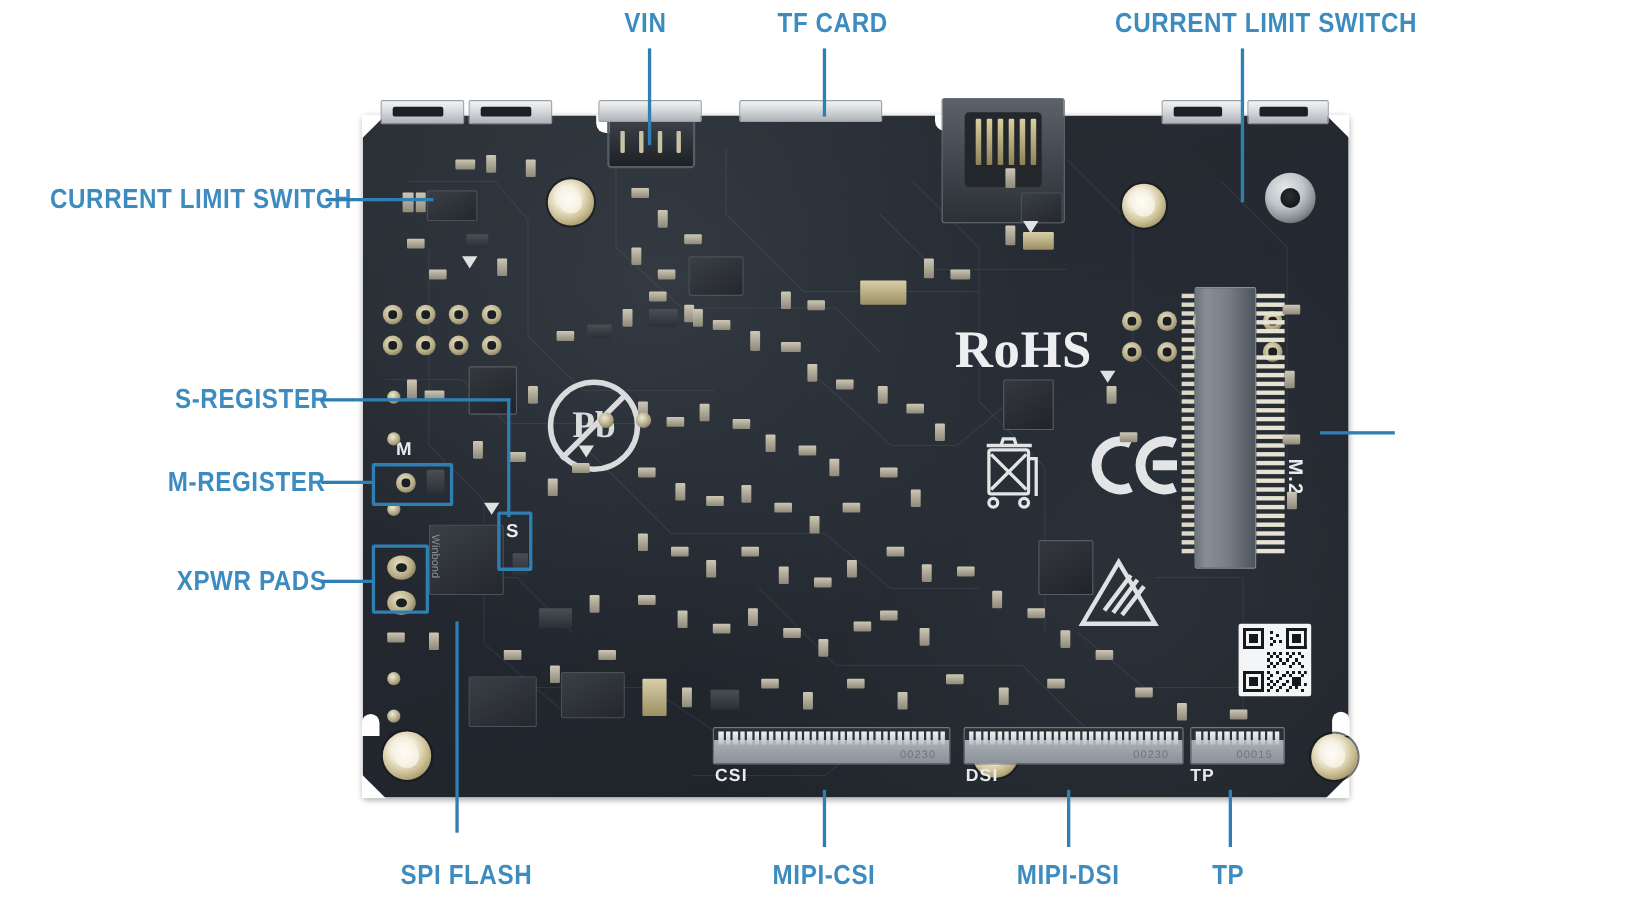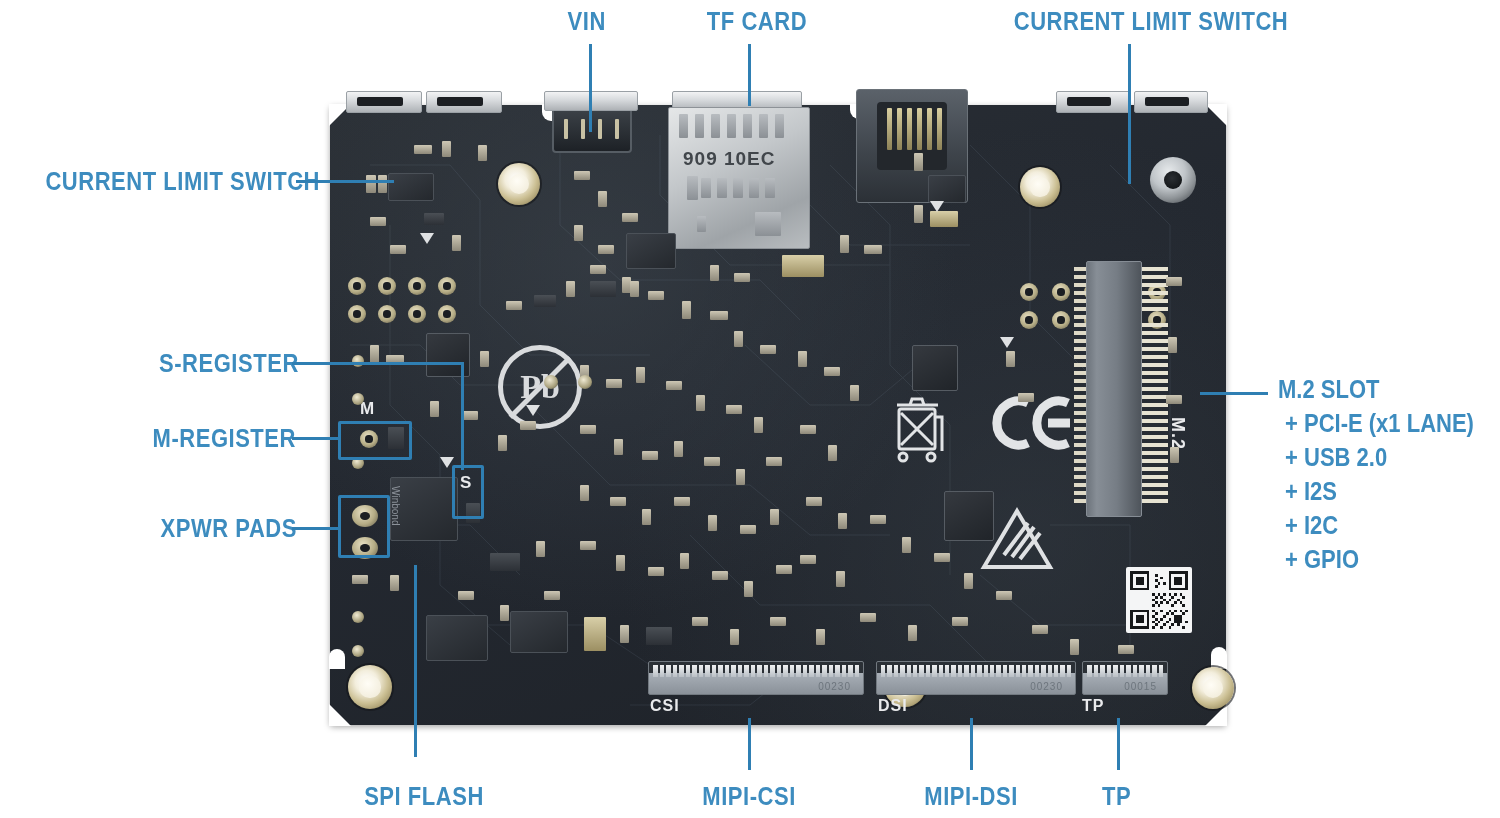--- a/index.html
+++ b/index.html
@@ -166,38 +166,20 @@
 
     <div class="typec" style="left:222px;top:2px;width:76px;height:42px;">
       <div class="p" style="left:10px;"></div>
         <div class="p" style="left:27px;"></div>
       <div class="p" style="left:44px;"></div>
         <div class="p" style="left:61px;"></div>
     </div>
     <div class="usb" style="left:214px;top:-14px;width:92px;height:18px;"></div>
 
     <div class="usb" style="left:342px;top:-14px;width:128px;height:18px;"></div>
-    <div class="tfslot" style="left:338px;top:2px;width:140px;height:140px;">
-      <div class="fing" style="left:10px;top:6px;width:9px;height:24px;"></div>
-      <div class="fing" style="left:26px;top:6px;width:9px;height:24px;"></div>
-      <div class="fing" style="left:42px;top:6px;width:9px;height:24px;"></div>
-      <div class="fing" style="left:58px;top:6px;width:9px;height:24px;"></div>
-      <div class="fing" style="left:74px;top:6px;width:9px;height:24px;"></div>
-      <div class="fing" style="left:90px;top:6px;width:9px;height:24px;"></div>
-      <div class="fing" style="left:106px;top:6px;width:9px;height:24px;"></div>
-      <div class="stamp" style="left:14px;top:40px;">909 10EC</div>
-      <div class="fing" style="left:32px;top:70px;width:10px;height:20px;"></div>
-      <div class="fing" style="left:48px;top:70px;width:10px;height:20px;"></div>
-      <div class="fing" style="left:64px;top:70px;width:10px;height:20px;"></div>
-      <div class="fing" style="left:80px;top:70px;width:10px;height:20px;"></div>
-      <div class="fing" style="left:96px;top:70px;width:10px;height:20px;"></div>
-      <div class="fing" style="left:18px;top:68px;width:11px;height:24px;"></div>
-      <div class="fing" style="left:86px;top:104px;width:26px;height:24px;"></div>
-      <div class="fing" style="left:28px;top:108px;width:9px;height:16px;"></div>
-    </div>
 
     <div class="rj45" style="left:526px;top:-16px;width:110px;height:112px;">
       <div class="gate" style="left:20px;top:12px;width:70px;height:68px;border-radius:4px;"></div>
       <div class="pin" style="left:30px;top:18px;height:42px;"></div>
       <div class="pin" style="left:40px;top:18px;height:42px;"></div>
       <div class="pin" style="left:50px;top:18px;height:42px;"></div>
       <div class="pin" style="left:60px;top:18px;height:42px;"></div>
       <div class="pin" style="left:70px;top:18px;height:42px;"></div>
       <div class="pin" style="left:80px;top:18px;height:42px;"></div>
     </div>
@@ -263,20 +245,21 @@
       <div class="thpad" style="left:754px;top:206px;width:18px;height:18px;"></div>
       <div class="thpad" style="left:786px;top:206px;width:18px;height:18px;"></div>
       <div class="thpad" style="left:818px;top:206px;width:18px;height:18px;"></div>
     </div>
 
     <div class="pbmark" style="left:168px;top:240px;">
       <span>Pb</span>
       <div class="bar"></div>
     </div>
 
+    <div class="rohs" style="left:538px;top:186px;">RoHS</div>
 
     <div style="position:absolute;left:560px;top:288px;width:60px;height:74px;">
       <svg width="60" height="74" viewBox="0 0 60 74" xmlns="http://www.w3.org/2000/svg">
         <g stroke="#e2e4e6" stroke-width="3" fill="none">
           <rect x="9" y="16" width="36" height="40" rx="2"></rect>
           <path d="M7 12 H48"></path>
           <path d="M20 12 L22 6 H32 L34 12"></path>
           <path d="M11 20 L43 52 M43 20 L11 52"></path>
           <circle cx="13" cy="64" r="4"></circle>
           <circle cx="41" cy="64" r="4"></circle>
@@ -720,28 +703,20 @@
   <div class="leader h" style="left:292px;top:437px;width:48px;"></div>
 
   <div class="callout r" style="left:142px;top:515px;">XPWR PADS</div>
   <div class="leader h" style="left:292px;top:527px;width:48px;"></div>
 
   <div class="hlbox" style="left:338px;top:421px;width:68px;height:33px;"></div>
   <div class="hlbox" style="left:452px;top:465px;width:26px;height:48px;"></div>
   <div class="hlbox" style="left:338px;top:495px;width:46px;height:57px;"></div>
 
   <div class="leader h" style="left:1200px;top:392px;width:68px;"></div>
-  <div class="m2list">
-    <div class="ln">M.2 SLOT</div>
-    <div class="ln sub">+ PCI-E (x1 LANE)</div>
-    <div class="ln sub">+ USB 2.0</div>
-    <div class="ln sub">+ I2S</div>
-    <div class="ln sub">+ I2C</div>
-    <div class="ln sub">+ GPIO</div>
-  </div>
 
   <div class="leader v" style="left:414px;top:565px;height:192px;"></div>
   <div class="callout c" style="left:356px;top:783px;">SPI FLASH</div>
 
   <div class="leader v" style="left:748px;top:718px;height:52px;"></div>
   <div class="callout c" style="left:696px;top:783px;">MIPI-CSI</div>
 
   <div class="leader v" style="left:970px;top:718px;height:52px;"></div>
   <div class="callout c" style="left:918px;top:783px;">MIPI-DSI</div>
 

